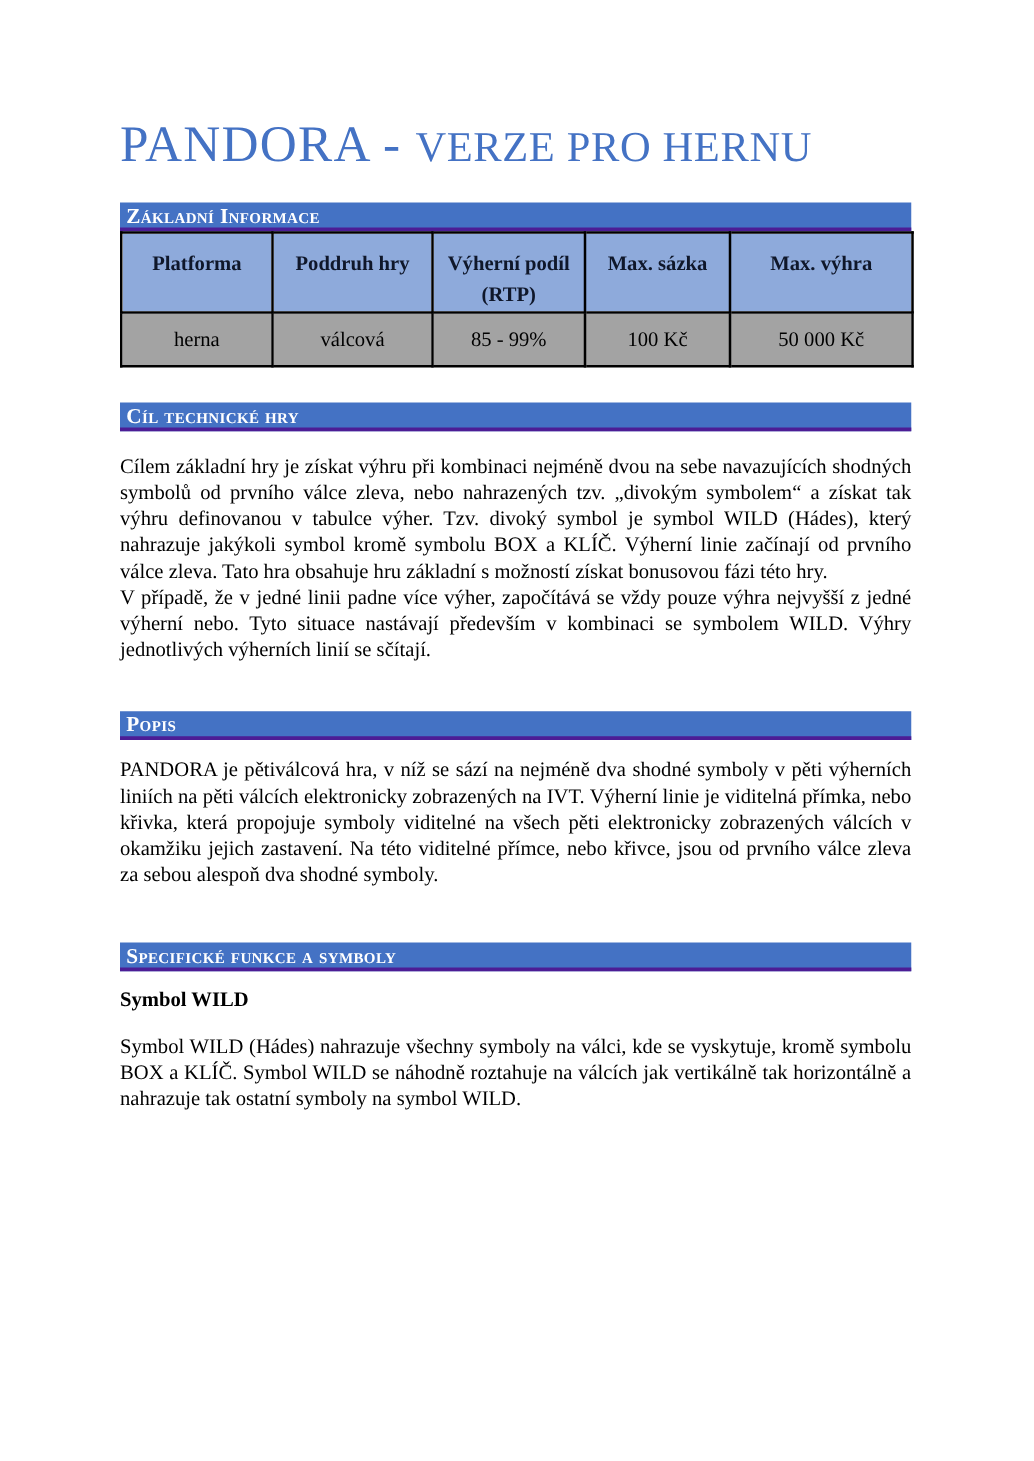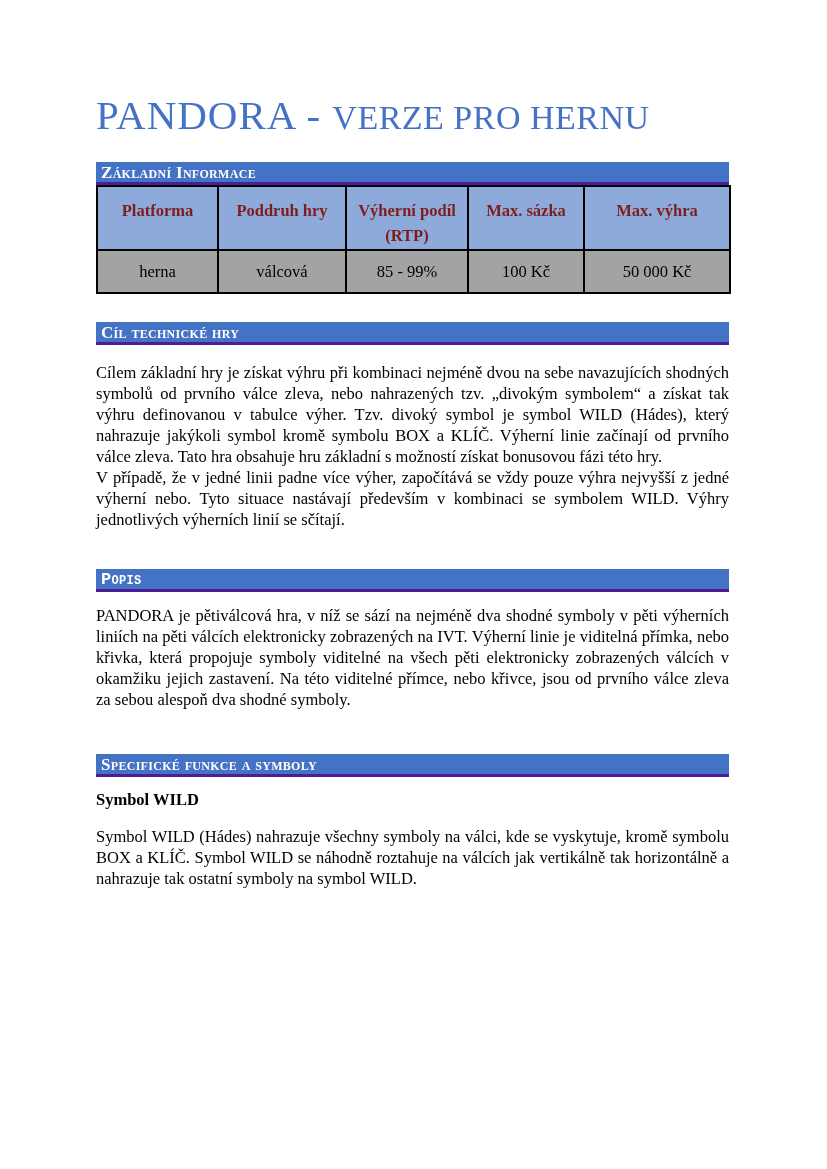--- a/index.html
+++ b/index.html
@@ -45,41 +45,41 @@
     color: #ffffff;
     font-weight: bold;
     font-variant: small-caps;
     font-size: 17px;
     line-height: 22px;
     padding-left: 5px;
     letter-spacing: 0.3px;
   }
   .bar-basic-info { top: 162px; }
   .bar-goal       { top: 322px; }
-  .bar-desc       { top: 569px; font-family: Liberation Mono, monospace; }
+  .bar-desc       { top: 569px; }
   .bar-features   { top: 754px; }
 
   .info-table {
     position: absolute;
     top: 185px;
     left: 96px;
     width: 633px;
     border-collapse: collapse;
     table-layout: fixed;
     font-size: 16.5px;
   }
   .info-table th, .info-table td {
     border: 2px solid #000000;
     text-align: center;
     box-sizing: border-box;
     overflow: hidden;
   }
   .info-table th {
     background: #8EAADB;
-    color: #7f1d1d;
+    color: #0f172a;
     font-weight: bold;
     height: 62px;
     vertical-align: top;
     padding-top: 11px;
     line-height: 25px;
   }
   .info-table td {
     background: #a3a3a3;
     color: #000000;
     height: 43px;

